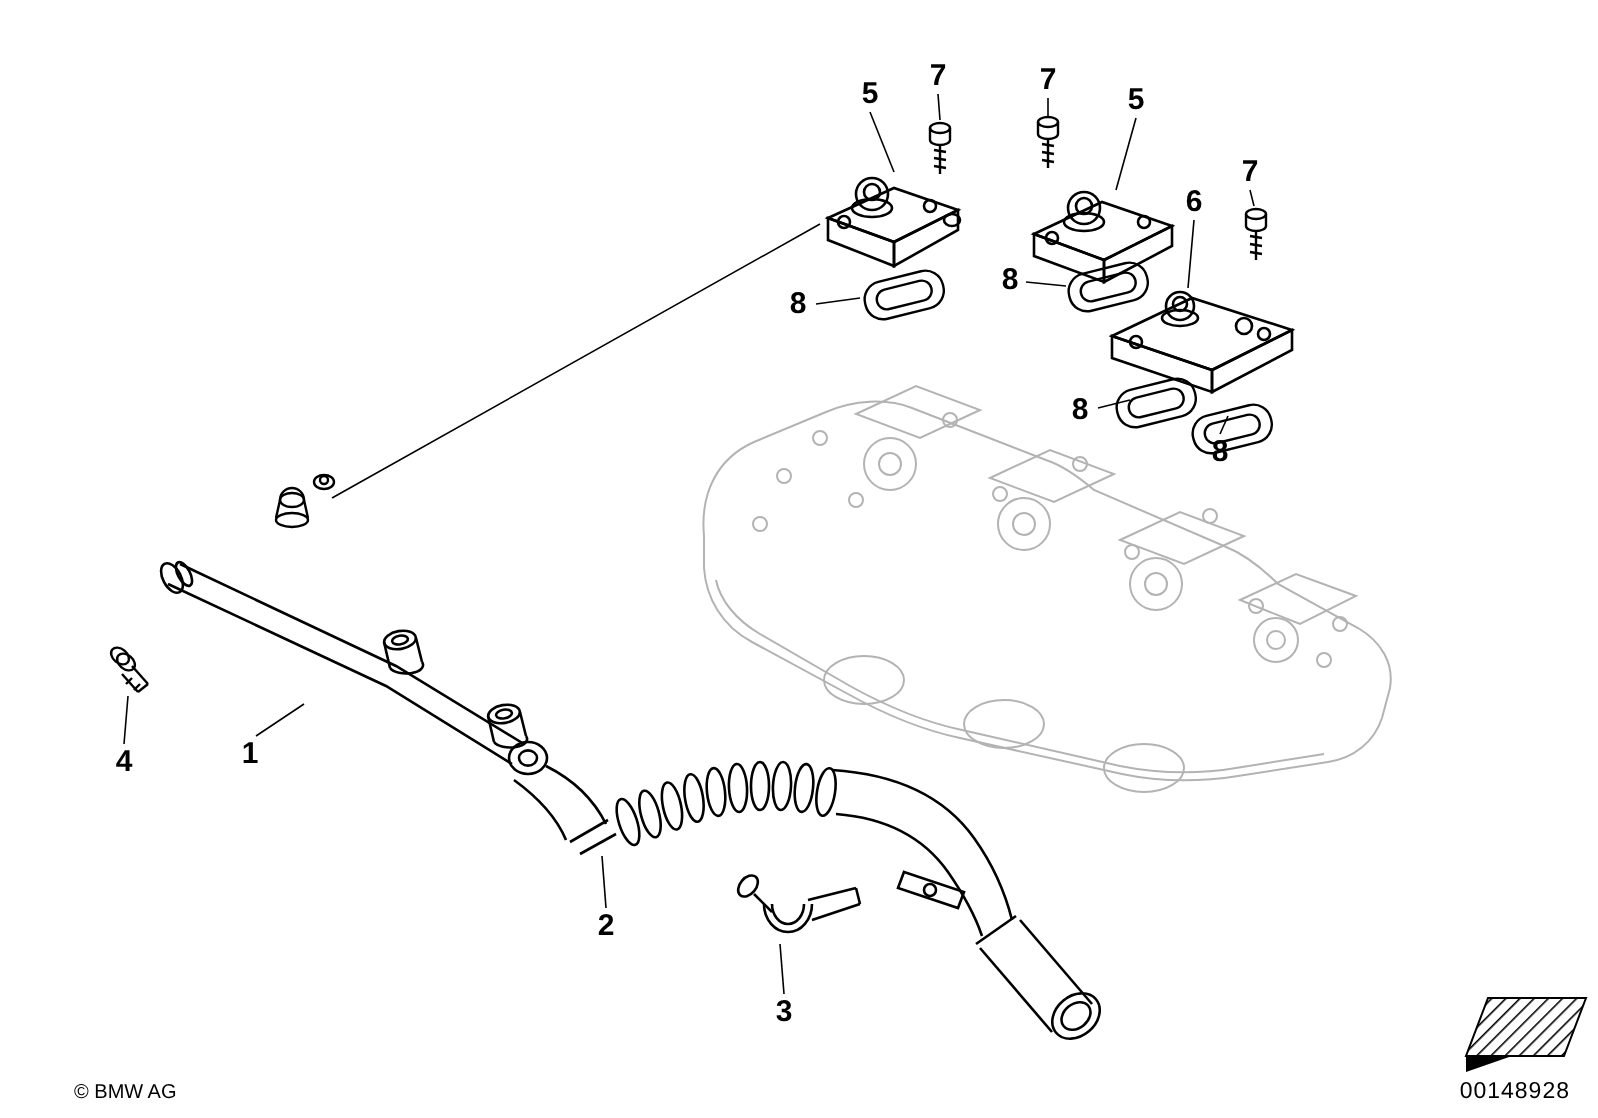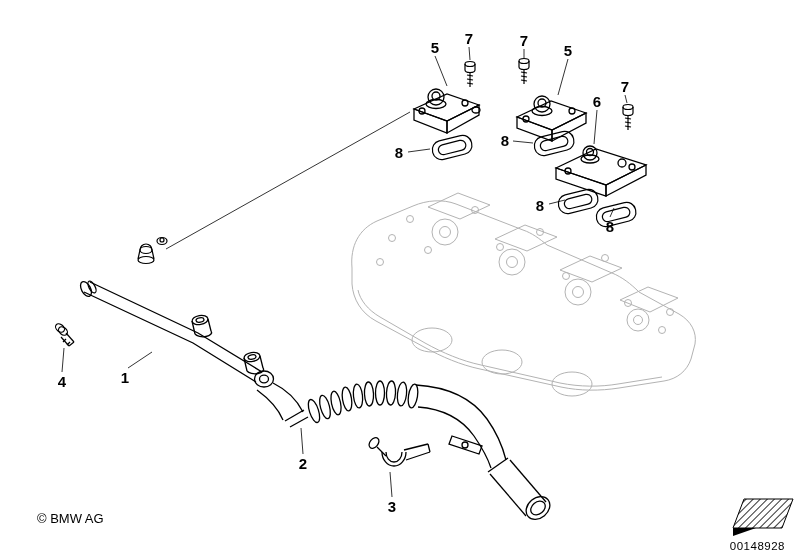--- a/index.html
+++ b/index.html
@@ -10,22 +10,22 @@
     background:#ffffff; overflow:hidden;
   }
   svg.art { position:absolute; left:0; top:0; }
   .callout {
     position:absolute; transform:translate(-50%,-50%);
     font-weight:bold; font-size:15px; line-height:1; color:#000;
     font-family:"Liberation Sans", sans-serif;
     user-select:none;
   }
   .copyright {
-    position:absolute; left:37px; top:511px;
-    font-size:13px; color:#000;
+    position:absolute; left:37px; top:541px;
+    font-size:10px; color:#000;
   }
   .partnumber {
     position:absolute; right:14px; top:540px;
     font-size:11.5px; letter-spacing:0.5px; color:#000;
   }
 </style>
 </head>
 <body>
 
 <div class="canvas">

